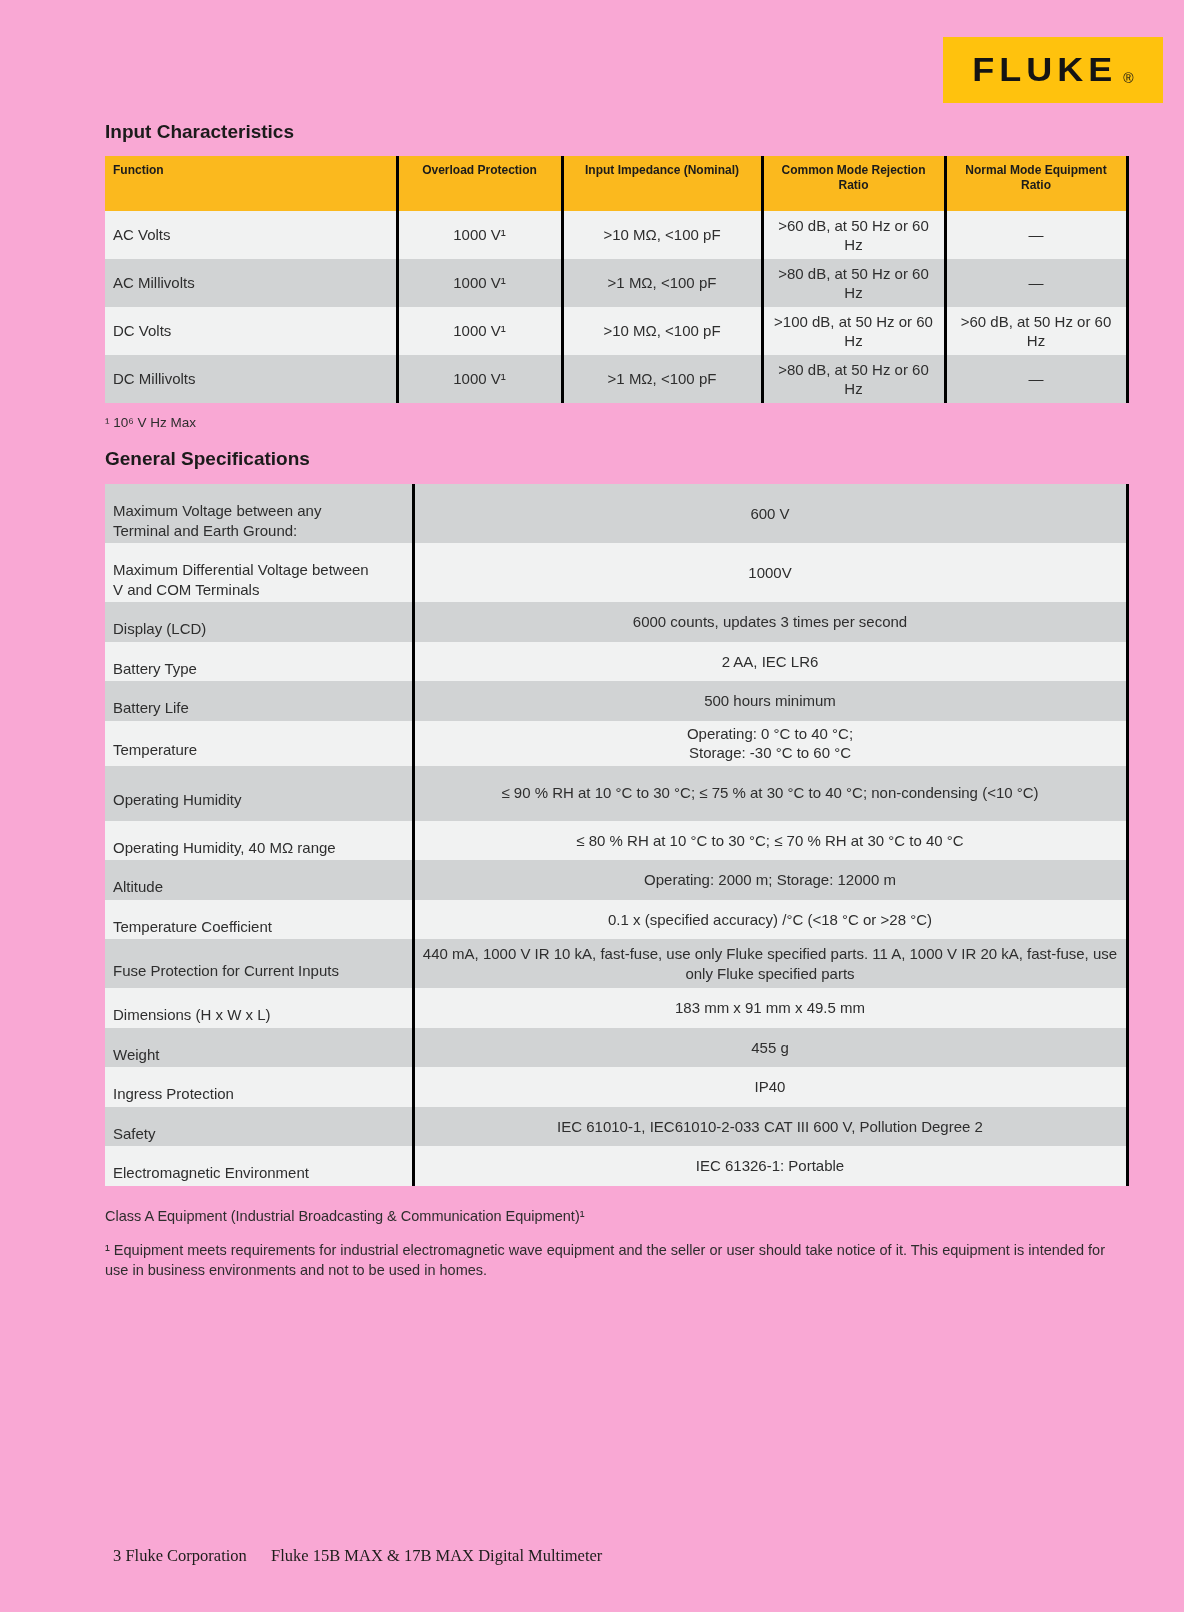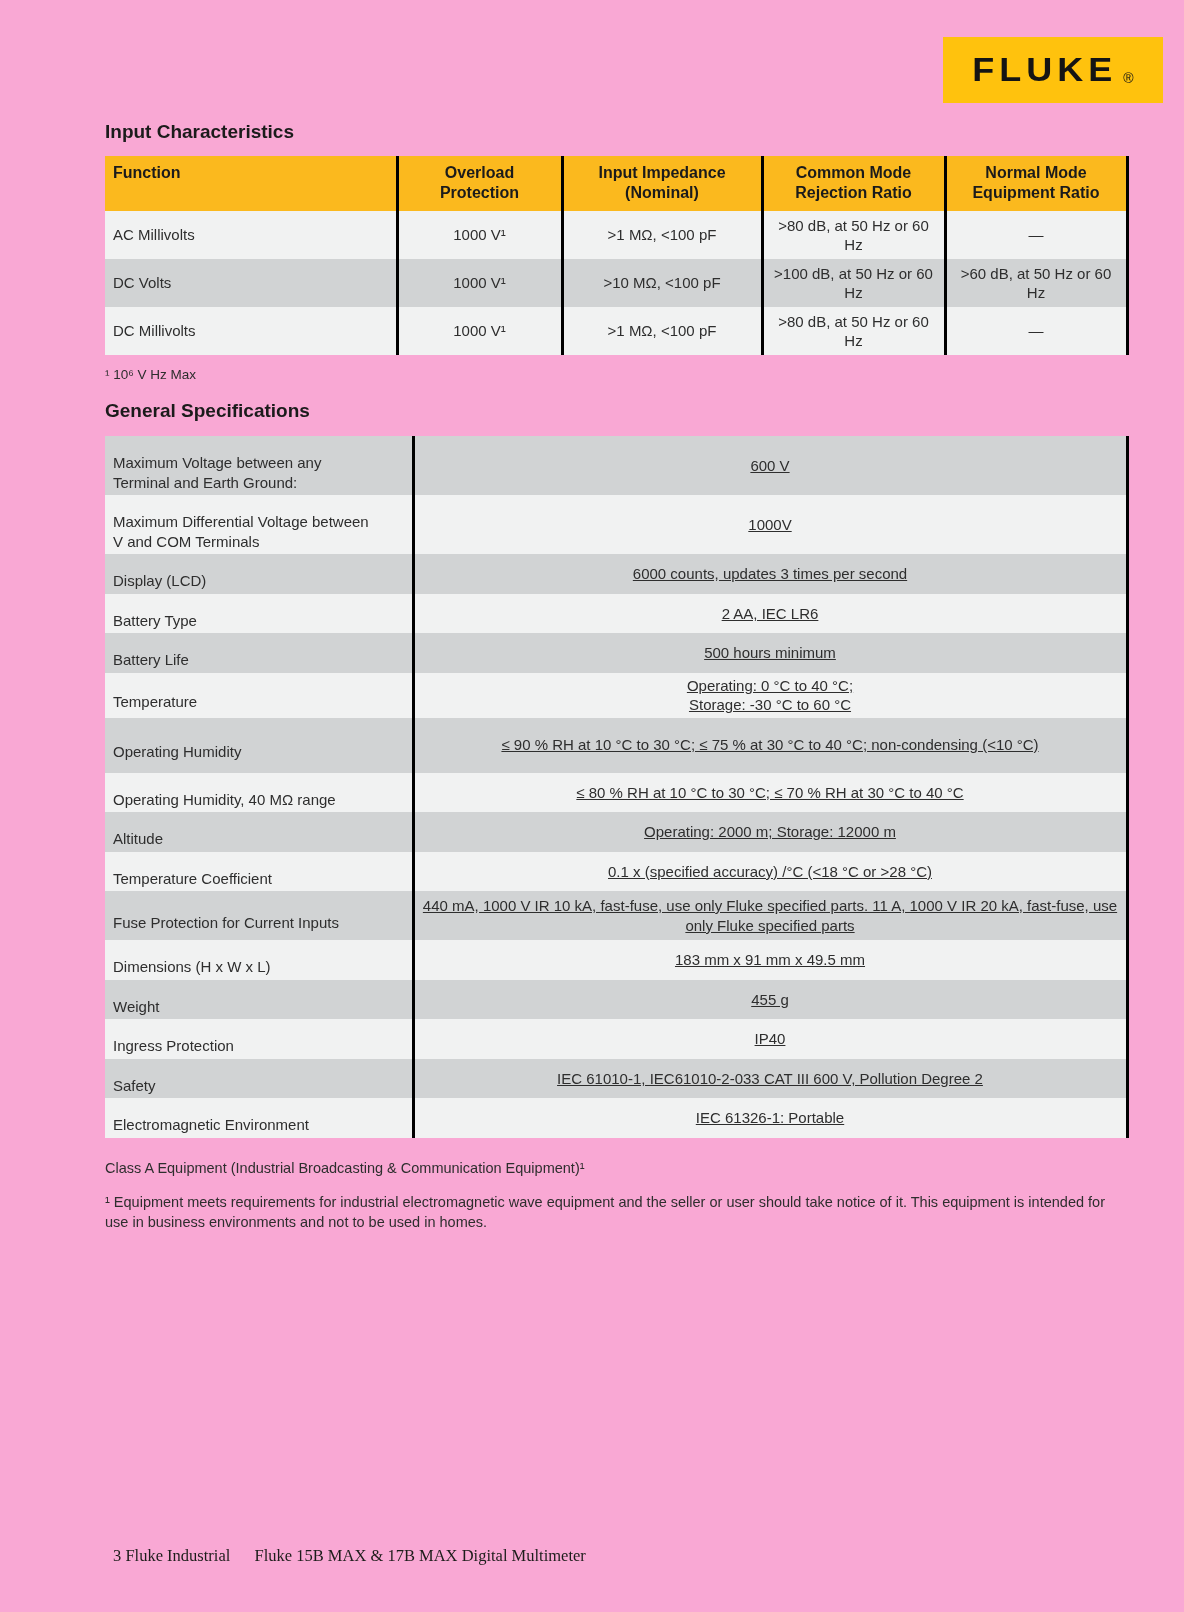--- a/index.html
+++ b/index.html
@@ -46,21 +46,21 @@
   }
   #h-ic { margin-top:121px; margin-bottom:13px; }
   #h-gs { margin-top:18px; margin-bottom:14px; }
 
   table { border-collapse:collapse; width:1022px; table-layout:fixed; }
 
   
   .ic th, .ic td { border-right:3px solid #000; box-sizing:border-box; }
   .ic th {
     background:var(--header-yellow,#FBB91E);
-    font-size:16px;
+    font-size:12px;
     font-weight:bold;
     color:#1b1b1b;
     vertical-align:top;
     text-align:center;
     padding:7px 10px 8px;
     height:55px;
     line-height:1.25;
   }
   .ic th:first-child { text-align:left; padding-left:8px; }
   .ic td {
@@ -84,21 +84,21 @@
     box-sizing:border-box;
     line-height:1.3;
     height:30px;
     padding:3px 8px;
   }
   .gs .gs-label {
     border-right:3px solid #000;
     text-align:left;
     padding:17px 42px 3px 8px;
   }
-  .gs .gs-value { text-align:center; border-right:3px solid #000;text-decoration:underline; }
+  .gs .gs-value { text-align:center; border-right:3px solid #000; }
   .gs tbody tr:nth-child(odd)  { background:var(--row-dark,#D1D3D4); }
   .gs tbody tr:nth-child(even) { background:var(--row-light,#F1F2F2); }
   .gs tbody tr:nth-child(1) td  { height:40px; }
   .gs tbody tr:nth-child(2) td  { height:41px; }
   .gs tbody tr:nth-child(6) td  { height:45px; }
   .gs tbody tr:nth-child(7) td  { height:55px; }
   .gs tbody tr:nth-child(11) td { height:49px; }
 
   
   .para-class-a { font-size:14.5px; margin:22px 0 16px; color:#2e2e2e; }
@@ -147,20 +147,27 @@
           <tr id="ic-head">
             <th>Function</th>
             <th>Overload Protection</th>
             <th>Input Impedance (Nominal)</th>
             <th>Common Mode Rejection Ratio</th>
             <th>Normal Mode Equipment Ratio</th>
           </tr>
         </thead>
       <tbody id="ic-body">
           <tr>
+            <td>AC Volts</td>
+            <td>1000 V¹</td>
+            <td>&gt;10 MΩ, &lt;100 pF</td>
+            <td>&gt;60 dB, at 50 Hz or 60 Hz</td>
+            <td>—</td>
+          </tr>
+          <tr>
             <td>AC Millivolts</td>
             <td>1000 V¹</td>
             <td>&gt;1 MΩ, &lt;100 pF</td>
             <td>&gt;80 dB, at 50 Hz or 60 Hz</td>
             <td>—</td>
           </tr>
           <tr>
             <td>DC Volts</td>
             <td>1000 V¹</td>
             <td>&gt;10 MΩ, &lt;100 pF</td>
@@ -255,17 +262,17 @@
     </table>
 
     <p class="para-class-a">Class A Equipment (Industrial Broadcasting &amp; Communication Equipment)¹</p>
 
     <p class="para-footnote">¹ Equipment meets requirements for industrial electromagnetic wave equipment and the seller or user should take notice of it. This equipment is intended for use in business environments and not to be used in homes.</p>
 
   </div>
 
   <div class="page-footer">
     <span>3</span>
-    <span> <span>Fluke Industrial</span></span>
+    <span> <span>Fluke Corporation</span></span>
     <span class="product">Fluke 15B MAX &amp; 17B MAX Digital Multimeter</span>
   </div>
 
 </div>
 
 </body></html>

